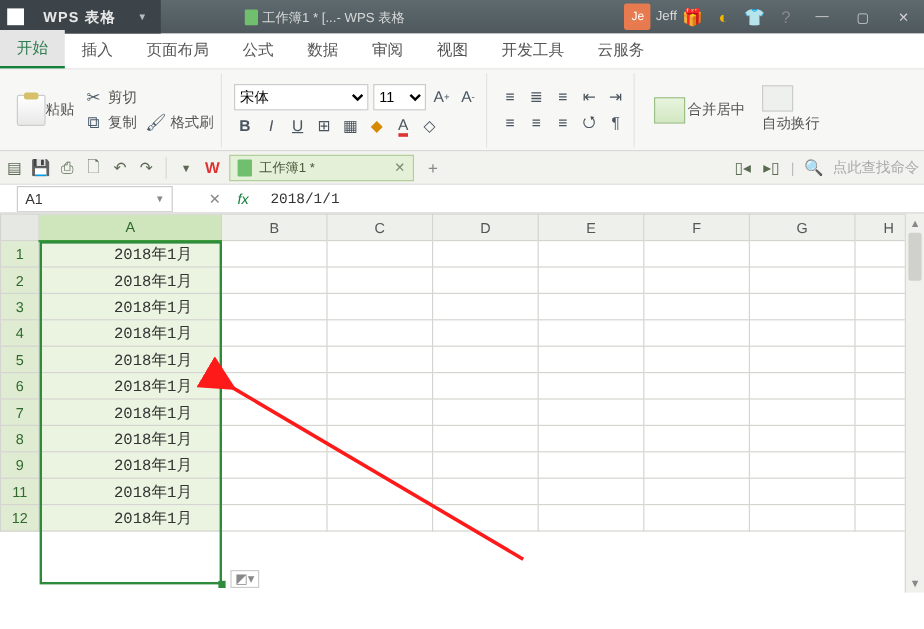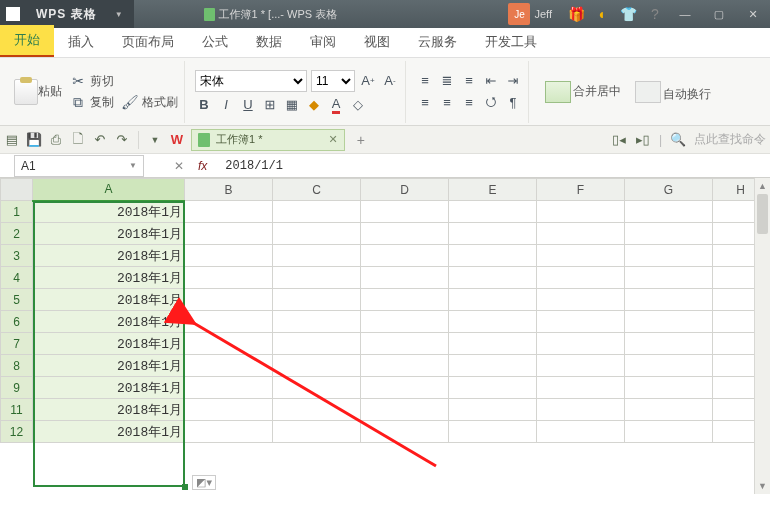--- a/index.html
+++ b/index.html
@@ -7,80 +7,80 @@
 
   
   .titlebar { height: 28px; background: linear-gradient(#5f6a6f,#4e585d); display: flex; align-items: center; color: #e8e8e8; font-size: 12px; }
   .titlebar .app { background: #3c4449; height: 28px; display: flex; align-items: center; padding: 0 10px 0 6px; gap: 16px; font-weight: bold; letter-spacing: 1px; }
   .titlebar .app .logo { width: 14px; height: 14px; background: #fff; display: inline-block; font-size: 0; }
   .titlebar .app .caret { font-size: 8px; color: #bbb; margin-left: 2px; }
   .titlebar .doctag { margin-left: 70px; display: flex; align-items: center; gap: 4px; color: #d8d8d8; font-size: 11px; }
   .titlebar .doctag .dicon { width: 11px; height: 13px; background: #6fbf6f; border-radius: 1px; }
   .titlebar .spacer { flex: 1; }
   .titlebar .je { width: 22px; height: 22px; background: #e77a4e; color: #fff; font-size: 10px; display: flex; align-items: center; justify-content: center; border-radius: 2px; margin-right: 4px;}
-  .titlebar .txt { color: #d8d8d8; font-size: 11px; margin-right: 12px; }
+  .titlebar .txt { color: #d8d8d8; font-size: 11px; margin-right: 0; }
   .titlebar .tb-ico { width: 18px; height: 18px; margin: 0 4px; display: inline-flex; align-items: center; justify-content: center; font-size: 14px; }
   .titlebar .winbtn { width: 34px; height: 28px; display: inline-flex; align-items: center; justify-content: center; color: #d0d0d0; font-size: 11px; }
 
   
   .tabs { height: 30px; background: #fff; display: flex; align-items: flex-end; font-size: 13px; color: #555; border-bottom: 1px solid #e0e0e0; }
   .tab { padding: 6px 14px; cursor: default; }
-  .tab.active { color: #2e7d4f; border-bottom: 2px solid #c2410c; background: #fde047; }
+  .tab.active { color: #2e7d4f; border-bottom: 2px solid #15803d; background: #e5e5e5; }
 
   
   .ribbon { height: 68px; background: #f7f7f5; border-bottom: 1px solid #d8d8d4; display: flex; align-items: center; font-size: 12px; color: #555; padding: 2px 4px; gap: 4px; position: relative; }
   .ribbon .grp { display: flex; flex-direction: column; gap: 4px; padding: 2px 6px; border-right: 1px solid #e4e4e0; height: 62px; justify-content: center; }
   .ribbon .grp.norow { flex-direction: row; align-items: center; }
   .ribbon .ico { width: 16px; height: 16px; display: inline-flex; align-items: center; justify-content: center; font-size: 14px; color: #4a5a6a; }
   .ribbon .row { display: flex; align-items: center; gap: 4px; }
   .ribbon .btn-txt { font-size: 12px; color: #555; }
   .paste-big { display: flex; flex-direction: row; align-items: center; gap: 0; padding: 0 4px; }
   .paste-big .pico { width: 24px; height: 26px; background: linear-gradient(#fff,#e8e8e8); border: 1px solid #ccc; border-radius: 2px; position: relative; }
   .paste-big .pico:before { content:""; position:absolute; top:-3px; left:5px; width:12px; height:6px; background:#d6c06a; border-radius:2px; }
   select.font, select.size { height: 22px; font-size: 12px; border: 1px solid #ccc; background: #fff; }
   select.font { width: 112px; }
   select.size { width: 44px; }
   .ribbon .sqbtn { width: 18px; height: 18px; border: 1px solid transparent; display: inline-flex; align-items: center; justify-content: center; font-size: 13px; color: #4a5560; }
   .ribbon .sqbtn.b { font-weight: bold; }
   .merge-big { display:flex; align-items:center; gap:2px; padding:0 6px; }
   .merge-big .mico { width:26px; height:22px; border:1px solid #9bbf86; background:linear-gradient(#e8f4de,#d2e8c2); }
-  .wrap-big { padding:0 4px; font-size:12px; color:#555; display:flex; flex-direction:row; align-items:flex-end; gap:2px;}
+  .wrap-big { padding:0 4px; font-size:12px; color:#555; display:flex; flex-direction:column; align-items:flex-start; gap:2px;}
   .wrap-big .wico { width:26px; height:22px; background:#eef0ee; border:1px solid #ccc; }
 
   
   .qat { height: 28px; background: #f2f2ee; border-bottom: 1px solid #e0e0dc; display: flex; align-items: center; font-size: 12px; color: #666; padding: 0 4px; gap: 6px; }
   .qat .qico { width: 16px; height: 16px; display: inline-flex; align-items:center; justify-content:center; font-size:13px; color:#5a6a52; }
   .qat .sep { width:1px; height:18px; background:#d8d8d4; margin:0 2px; }
   .doc-tab { height: 22px; background: #e4f0d8; border:1px solid #b4d09a; display:flex; align-items:center; padding:0 6px; gap:6px; font-size:11px; color:#4a5a3a; }
   .doc-tab .dico { width:12px; height:14px; background:#6fbf6f; border-radius:1px; }
   .doc-tab .x { color:#7a8a6a; margin-left:60px; font-size:11px; }
   .qat .plus { color:#888; font-size:14px; margin-left:6px; }
   .qat .right { margin-left:auto; display:flex; align-items:center; gap:8px; color:#999; font-size:12px; }
 
   
   .fbar { height: 24px; border-bottom:1px solid #d0d0cc; display:flex; align-items:center; font-size:12px; }
   .namebox { width:130px; height:22px; border:1px solid #ccc; margin-left:14px; display:flex; align-items:center; padding:0 6px; font-family:"Courier New",monospace; color:#333; justify-content:space-between; background:#fff;}
   .namebox .dd { font-size:8px; color:#888; }
   .fbar .fico { margin-left:30px; width:16px; color:#888; font-size:12px; }
-  .fbar .fx { font-style:italic; color:#7f1d1d; margin-left:8px; font-size:12px; }
+  .fbar .fx { font-style:italic; color:#15803d; margin-left:8px; font-size:12px; }
   .fbar .fval { margin-left:18px; font-family:"Courier New",monospace; color:#333; }
 
   
   .grid-wrap { position:relative; height: 316px; overflow:hidden; }
   table.grid { border-collapse: collapse; table-layout: fixed; font-size:13px; color:#333; }
   .grid th, .grid td { border:1px solid #d4d4d0; height:22px; padding:0; }
   .grid thead th { background:#eef0ec; font-weight:normal; color:#555; font-size:12px; text-align:center; }
   .grid .corner { width:32px; background:#e6e8e4; }
   .grid .rowh { width:32px; background:#eef0ec; text-align:center; color:#555; font-size:12px; }
   .grid td.cell { background:#fff; }
   .colA { width:152px; }
   .colB,.colC,.colD,.colE,.colF,.colG { width:88px; }
   .colH { width:56px; }
   
-  .grid td.cA { background:#eaf4e0; text-align:right; padding-right:2px; font-family:"SimSun","Courier New",monospace; }
+  .grid td.cA { background:#eaf4e0; text-align:right; padding-right:24px; font-family:"SimSun","Courier New",monospace; }
   .grid thead th.hA { background:#cfe6bc; color:#2e6a2e; border-bottom:2px solid #3a9a3a; }
   .grid .rowh.sel { background:#e0ecd2; color:#2e6a2e; }
   
   .selbox { position:absolute; border:2px solid #2e8b3c; pointer-events:none; }
   .fillh { position:absolute; width:6px; height:6px; background:#2e8b3c; }
 
   
   .arrow { position:absolute; pointer-events:none; }
   .arrow svg { overflow:visible; }
 
@@ -122,22 +122,22 @@
 </div>
 
 <div class="tabs">
   <div class="tab active"><span>开始</span></div>
   <div class="tab"><span>插入</span></div>
   <div class="tab"><span>页面布局</span></div>
   <div class="tab"><span>公式</span></div>
   <div class="tab"><span>数据</span></div>
   <div class="tab"><span>审阅</span></div>
   <div class="tab"><span>视图</span></div>
+  <div class="tab"><span>开发工具</span></div>
   <div class="tab"><span>云服务</span></div>
-  <div class="tab"><span>开发工具</span></div>
 </div>
 
 <div class="ribbon">
   <div class="grp norow" style="border-right:1px solid #e4e4e0;">
     <div class="paste-big">
       <div class="pico"></div>
       <span class="btn-txt">粘贴</span>
     </div>
     <div style="display:flex;flex-direction:column;gap:4px;">
       <div class="row">

